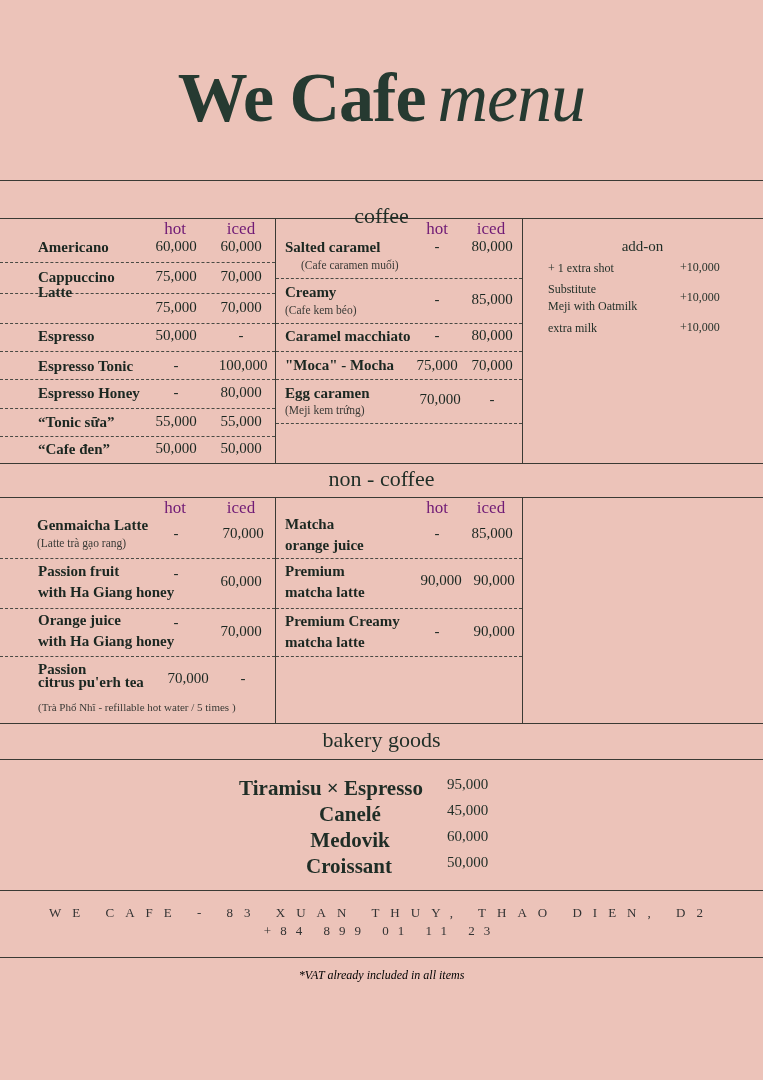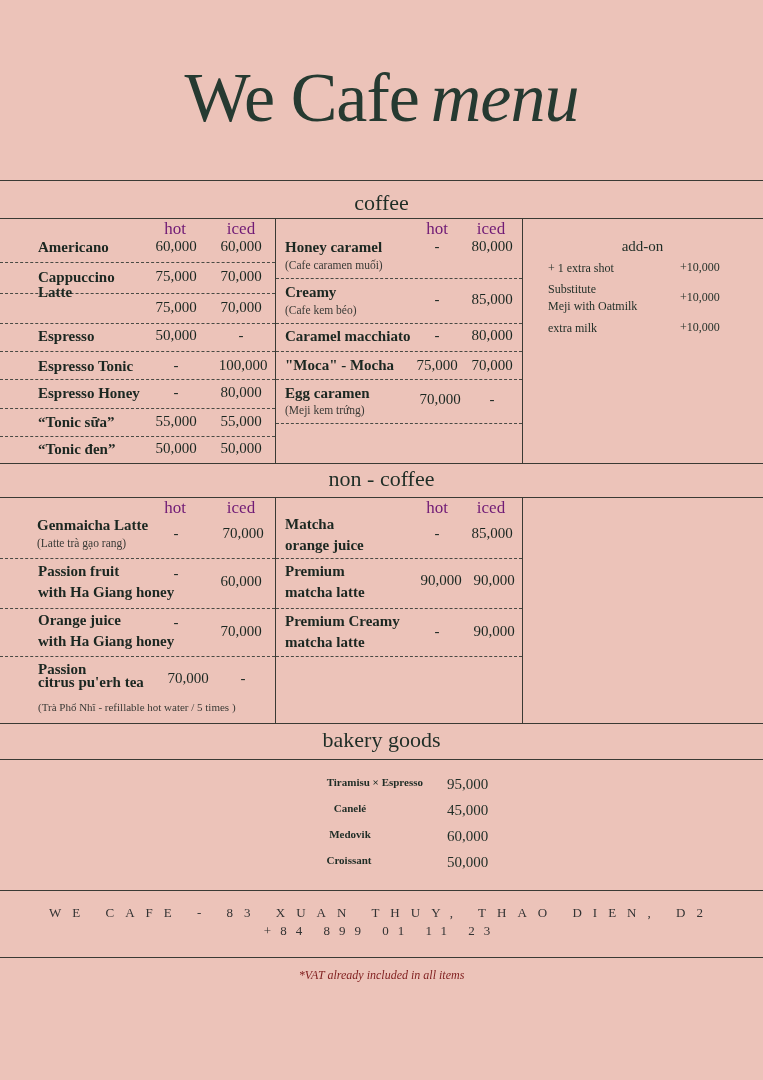--- a/index.html
+++ b/index.html
@@ -13,21 +13,21 @@
   }
   .hline { position: absolute; left: 0; width: 763px; height: 1px; background: #3a3a34; }
   .vline { position: absolute; width: 1px; background: #3a3a34; }
   .dash { position: absolute; height: 0; border-top: 1px dashed #4a4a44; }
 
   .title {
     position: absolute; top: 58px; left: 0; width: 763px; text-align: center;
     font-family: "Liberation Serif", serif; font-size: 70px; line-height: 80px;
     color: #263a31; letter-spacing: -1px;
   }
-  .title .brand { font-weight: normal; }
+  .title .brand { font-weight: bold; }
   .title .menu { font-style: italic; font-weight: normal; margin-left: 12px; }
 
   .sec-title {
     position: absolute; left: 0; width: 763px; text-align: center;
     font-family: "Liberation Serif", serif; font-size: 22px; color: #1f2d26;
   }
 
   .colhead {
     position: absolute; font-family: "Liberation Serif", serif; font-size: 17px; color: #701a75;
     text-align: center; width: 50px;
@@ -48,36 +48,36 @@
 
   .addon-title {
     position: absolute; left: 522px; width: 241px; top: 238px; text-align: center;
     font-family: "Liberation Serif", serif; font-size: 15px;
   }
   .addon-name { position: absolute; left: 548px; font-family: "Liberation Serif", serif; font-size: 12px; line-height: 17px; }
   .addon-price { position: absolute; left: 680px; font-family: "Liberation Serif", serif; font-size: 12px; }
 
   .bk-name {
     position: absolute; right: 340px; font-family: "Liberation Serif", serif; font-weight: bold;
-    font-size: 11px; text-align: right; width: 200px; white-space: nowrap;
+    font-size: 21px; text-align: right; width: 200px; white-space: nowrap;
   }
   .bk-name.center { text-align: center; right: auto; }
   .bk-price { position: absolute; left: 447px; font-family: "Liberation Serif", serif; font-size: 15px; }
 
   .footer-addr {
     position: absolute; left: 0; width: 763px; top: 905px; text-align: center;
     font-family: "Liberation Serif", serif; font-size: 13px; letter-spacing: 11px; color: #333;
   }
   .footer-phone {
     position: absolute; left: 0; width: 763px; top: 923px; text-align: center;
     font-family: "Liberation Serif", serif; font-size: 13px; letter-spacing: 9px; color: #333;
   }
   .vat {
     position: absolute; left: 0; width: 763px; top: 968px; text-align: center;
-    font-family: "Liberation Serif", serif; font-style: italic; font-size: 12px; color: #7f1d1d;
+    font-family: "Liberation Serif", serif; font-style: italic; font-size: 12px; color: #000000;
   }
 </style>
 </head>
 <body>
 
 <div class="title">
   <span class="brand">We Cafe</span><span class="menu">menu</span>
 </div>
 
 <div class="hline" style="top:180px"></div>
@@ -87,21 +87,21 @@
 <div class="hline" style="top:723px"></div>
 <div class="hline" style="top:759px"></div>
 <div class="hline" style="top:890px"></div>
 <div class="hline" style="top:957px"></div>
 
 <div class="vline" style="left:275px; top:218px; height:245px"></div>
 <div class="vline" style="left:522px; top:218px; height:245px"></div>
 <div class="vline" style="left:275px; top:497px; height:226px"></div>
 <div class="vline" style="left:522px; top:497px; height:226px"></div>
 
-<div class="sec-title" style="top:190px">coffee</div>
+<div class="sec-title" style="top:203px">coffee</div>
 
 <div class="colhead" style="left:150px; top:219px">hot</div>
 <div class="colhead" style="left:216px; top:219px">iced</div>
 
 <div class="colhead" style="left:412px; top:219px">hot</div>
 <div class="colhead" style="left:466px; top:219px">iced</div>
 
 <div>
   <div class="iname" style="left:38px; top:237px">Americano</div>
   <div class="price" style="left:145px; top:238px">60,000</div>
@@ -138,28 +138,28 @@
   <div class="price" style="left:210px; top:384px">80,000</div>
 </div>
 <div class="dash" style="left:0; width:275px; top:408px"></div>
 <div>
   <div class="iname" style="left:38px; top:412px">“Tonic sữa”</div>
   <div class="price" style="left:145px; top:413px">55,000</div>
   <div class="price" style="left:210px; top:413px">55,000</div>
 </div>
 <div class="dash" style="left:0; width:275px; top:436px"></div>
 <div>
-  <div class="iname" style="left:38px; top:439px">“Tonic đen”</div>
+  <div class="iname" style="left:38px; top:439px">“Cafe đen”</div>
   <div class="price" style="left:145px; top:440px">50,000</div>
   <div class="price" style="left:210px; top:440px">50,000</div>
 </div>
 
 <div>
-  <div class="iname" style="left:285px; top:237px">Honey caramel</div>
-  <div class="isub" style="left:285px; top:259px">(Cafe caramen muối)</div>
+  <div class="iname" style="left:285px; top:237px">Salted caramel</div>
+  <div class="isub" style="left:301px; top:259px">(Cafe caramen muối)</div>
   <div class="price" style="left:406px; top:238px">-</div>
   <div class="price" style="left:461px; top:238px">80,000</div>
 </div>
 <div class="dash" style="left:276px; width:246px; top:278px"></div>
 <div>
   <div class="iname" style="left:285px; top:282px">Creamy</div>
   <div class="isub" style="left:285px; top:304px">(Cafe kem béo)</div>
   <div class="price" style="left:406px; top:291px">-</div>
   <div class="price" style="left:461px; top:291px">85,000</div>
 </div>

